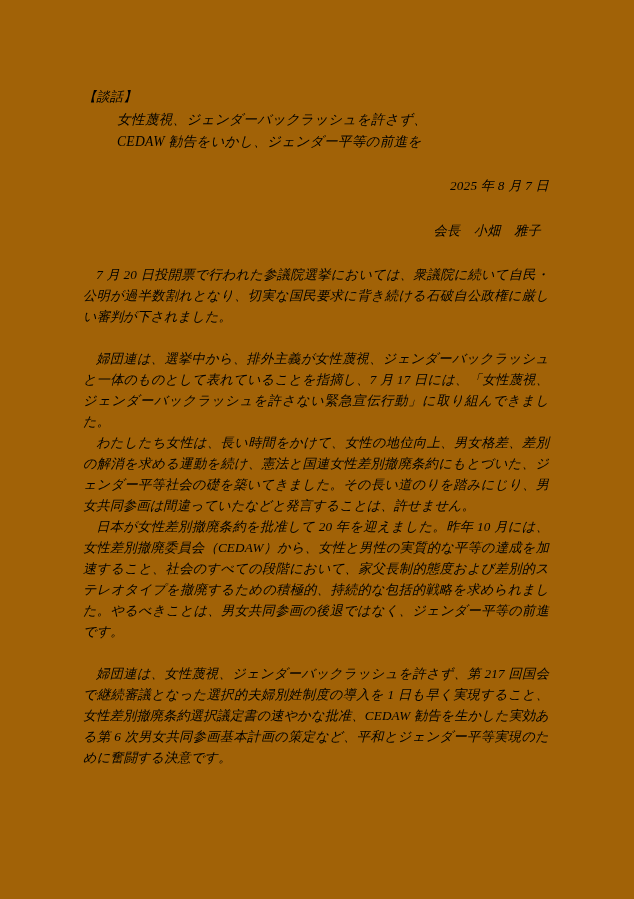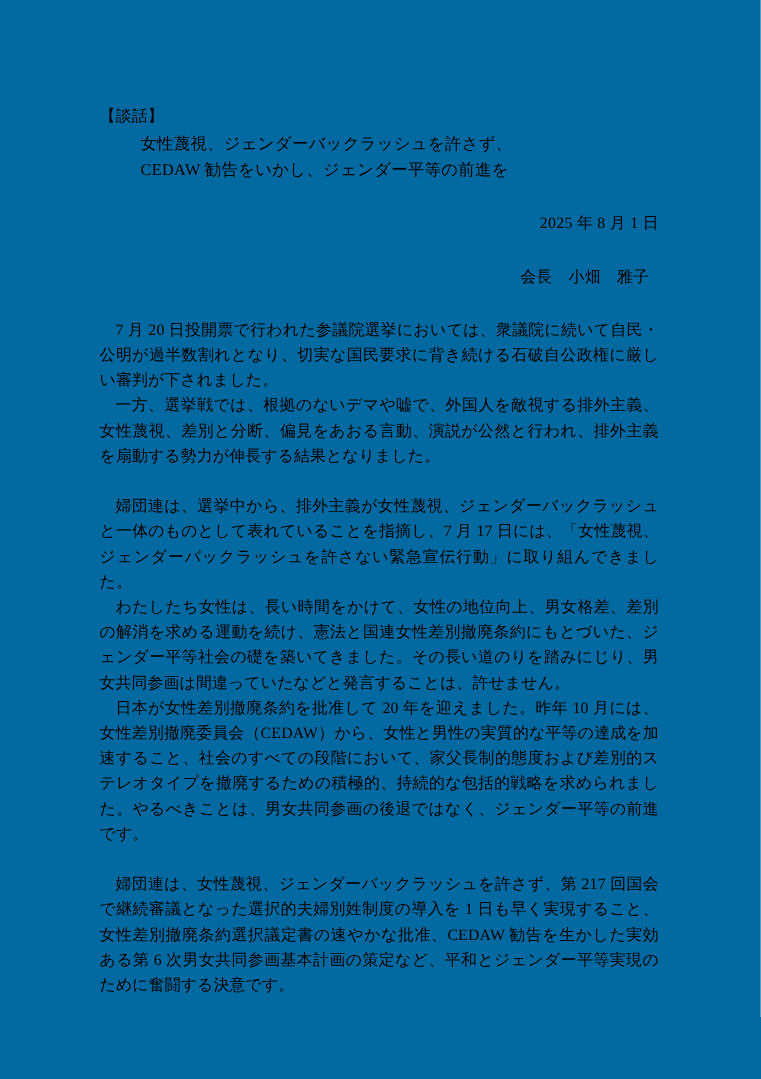--- a/index.html
+++ b/index.html
@@ -13,22 +13,23 @@
     font-family: "Liberation Serif", "DejaVu Serif", serif;
     color: #000000;
     -webkit-font-smoothing: antialiased;
   }
 
   .page {
     position: relative;
     width: 634px;
     height: 899px;
     box-sizing: border-box;
-    background: #0369a1;
+    background: #a16207;
     overflow: hidden;
+    font-style: italic;
   }
 
   .doc-body {
     position: absolute;
     left: 83px;
     top: 86px;
     width: 466px;
   }
 
   
@@ -94,27 +95,26 @@
   <div class="doc-body">
 
     <div class="kicker">【談話】</div>
 
     <div class="title-block">
       <div class="title-line">女性蔑視、ジェンダーバックラッシュを許さず、</div>
       <div class="title-line">CEDAW 勧告をいかし、ジェンダー平等の前進を</div>
     </div>
 
     <div class="meta-block">
-      <div class="meta-line">2025 年 8 月 1 日</div>
+      <div class="meta-line">2025 年 8 月 7 日</div>
       <div class="meta-line chair">会長　小畑　雅子</div>
     </div>
 
     <div class="para-group first">
       <p class="para">7 月 20 日投開票で行われた参議院選挙においては、衆議院に続いて自民・公明が過半数割れとなり、切実な国民要求に背き続ける石破自公政権に厳しい審判が下されました。</p>
-      <p class="para">一方、選挙戦では、根拠のないデマや嘘で、外国人を敵視する排外主義、女性蔑視、差別と分断、偏見をあおる言動、演説が公然と行われ、排外主義を扇動する勢力が伸長する結果となりました。</p>
     </div>
 
     <div class="para-group">
       <p class="para">婦団連は、選挙中から、排外主義が女性蔑視、ジェンダーバックラッシュと一体のものとして表れていることを指摘し、7 月 17 日には、「女性蔑視、ジェンダーバックラッシュを許さない緊急宣伝行動」に取り組んできました。</p>
       <p class="para">わたしたち女性は、長い時間をかけて、女性の地位向上、男女格差、差別の解消を求める運動を続け、憲法と国連女性差別撤廃条約にもとづいた、ジェンダー平等社会の礎を築いてきました。その長い道のりを踏みにじり、男女共同参画は間違っていたなどと発言することは、許せません。</p>
       <p class="para">日本が女性差別撤廃条約を批准して 20 年を迎えました。昨年 10 月には、女性差別撤廃委員会（CEDAW）から、女性と男性の実質的な平等の達成を加速すること、社会のすべての段階において、家父長制的態度および差別的ステレオタイプを撤廃するための積極的、持続的な包括的戦略を求められました。やるべきことは、男女共同参画の後退ではなく、ジェンダー平等の前進です。</p>
     </div>
 
     <div class="para-group">
       <p class="para">婦団連は、女性蔑視、ジェンダーバックラッシュを許さず、第 217 回国会で継続審議となった選択的夫婦別姓制度の導入を 1 日も早く実現すること、女性差別撤廃条約選択議定書の速やかな批准、CEDAW 勧告を生かした実効ある第 6 次男女共同参画基本計画の策定など、平和とジェンダー平等実現のために奮闘する決意です。</p>

